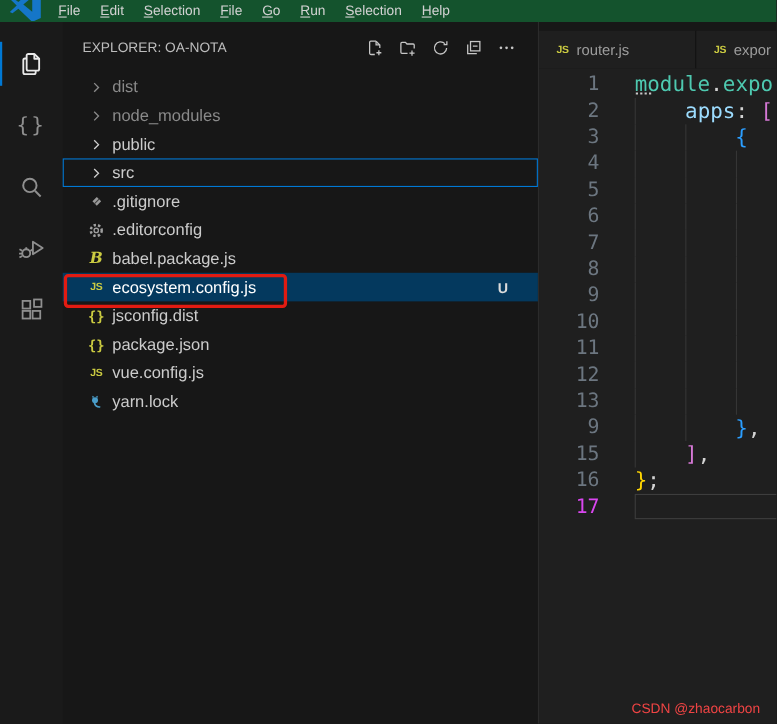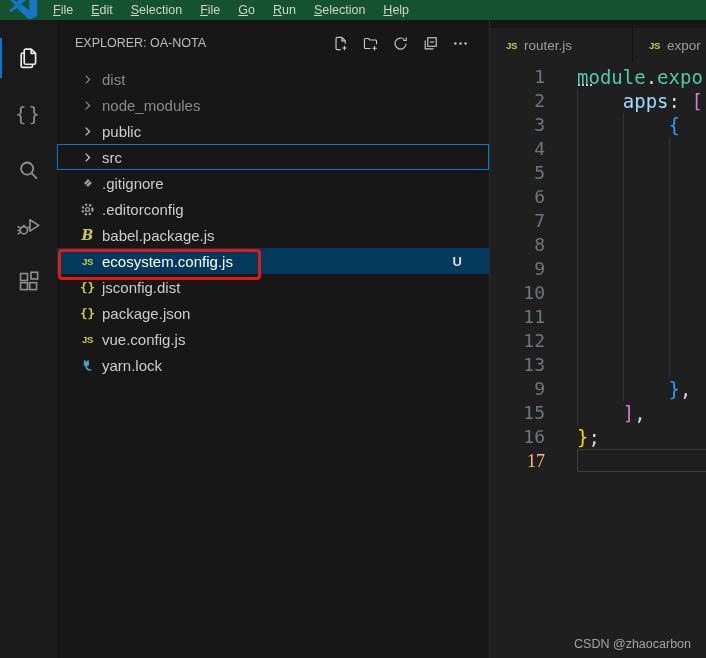--- a/index.html
+++ b/index.html
@@ -56,31 +56,31 @@
   .editor{flex:1;background:#1f1f1f;position:relative;overflow:hidden;}
   .tabbar{height:42px;background:#171717;display:flex;align-items:flex-end;}
   .tab{height:34px;background:#1f1f1f;display:flex;align-items:center;gap:7px;
        padding:0 16px;color:#9d9d9d;font-size:13.5px;box-sizing:border-box;
        border-right:1px solid #111111;flex:none;white-space:nowrap;}
 
   .code{position:absolute;top:42px;left:0;width:320px;padding-top:3px;
         font-family:"DejaVu Sans Mono",monospace;font-size:19px;line-height:24px;}
   .cl{height:24px;display:flex;position:relative;}
   .ln{width:55px;text-align:right;color:#6c7680;flex:none;font-size:18px;line-height:24px;}
-  .ln.cur{color:#fdba74;font-family:Liberation Serif, serif;}
+  .ln.cur{color:#d946ef;}
   .lc{margin-left:32px;position:relative;white-space:pre;flex:none;min-width:340px;}
   .g{position:absolute;top:0;height:24px;width:1px;background:#353535;}
   .hint{position:absolute;left:1px;top:19px;width:14px;height:0;border-bottom:2px dotted #c9c9c9;}
   .curbox{position:absolute;top:0;left:87px;width:400px;height:23px;
           border:1px solid #3d3d3d;box-sizing:border-box;}
 
   .tk-teal{color:#4ec9b0;} .tk-blue{color:#9cdcfe;} .tk-pink{color:#d678d6;}
   .tk-bblue{color:#2b9eff;} .tk-gold{color:#ffd602;} .tk-fg{color:#d4d4d4;}
 
-  .watermark{position:absolute;right:15px;bottom:7px;color:#a3a3a3;font-size:12.5px;z-index:9;}
+  .watermark{position:absolute;right:15px;bottom:7px;color:#ef4444;font-size:12.5px;z-index:9;}
 </style>
 </head>
 <body>
 
 <div class="titlebar">
   <span class="logo">
     <svg width="30" height="30" viewBox="0 0 100 100">
       <path fill="#1576c8" d="M71 3L29 43 11 29 3 33l21 20L3 73l8 4 18-14 42 40 26-12V15zM71 28v44L44 50z"></path>
     </svg>
   </span>

